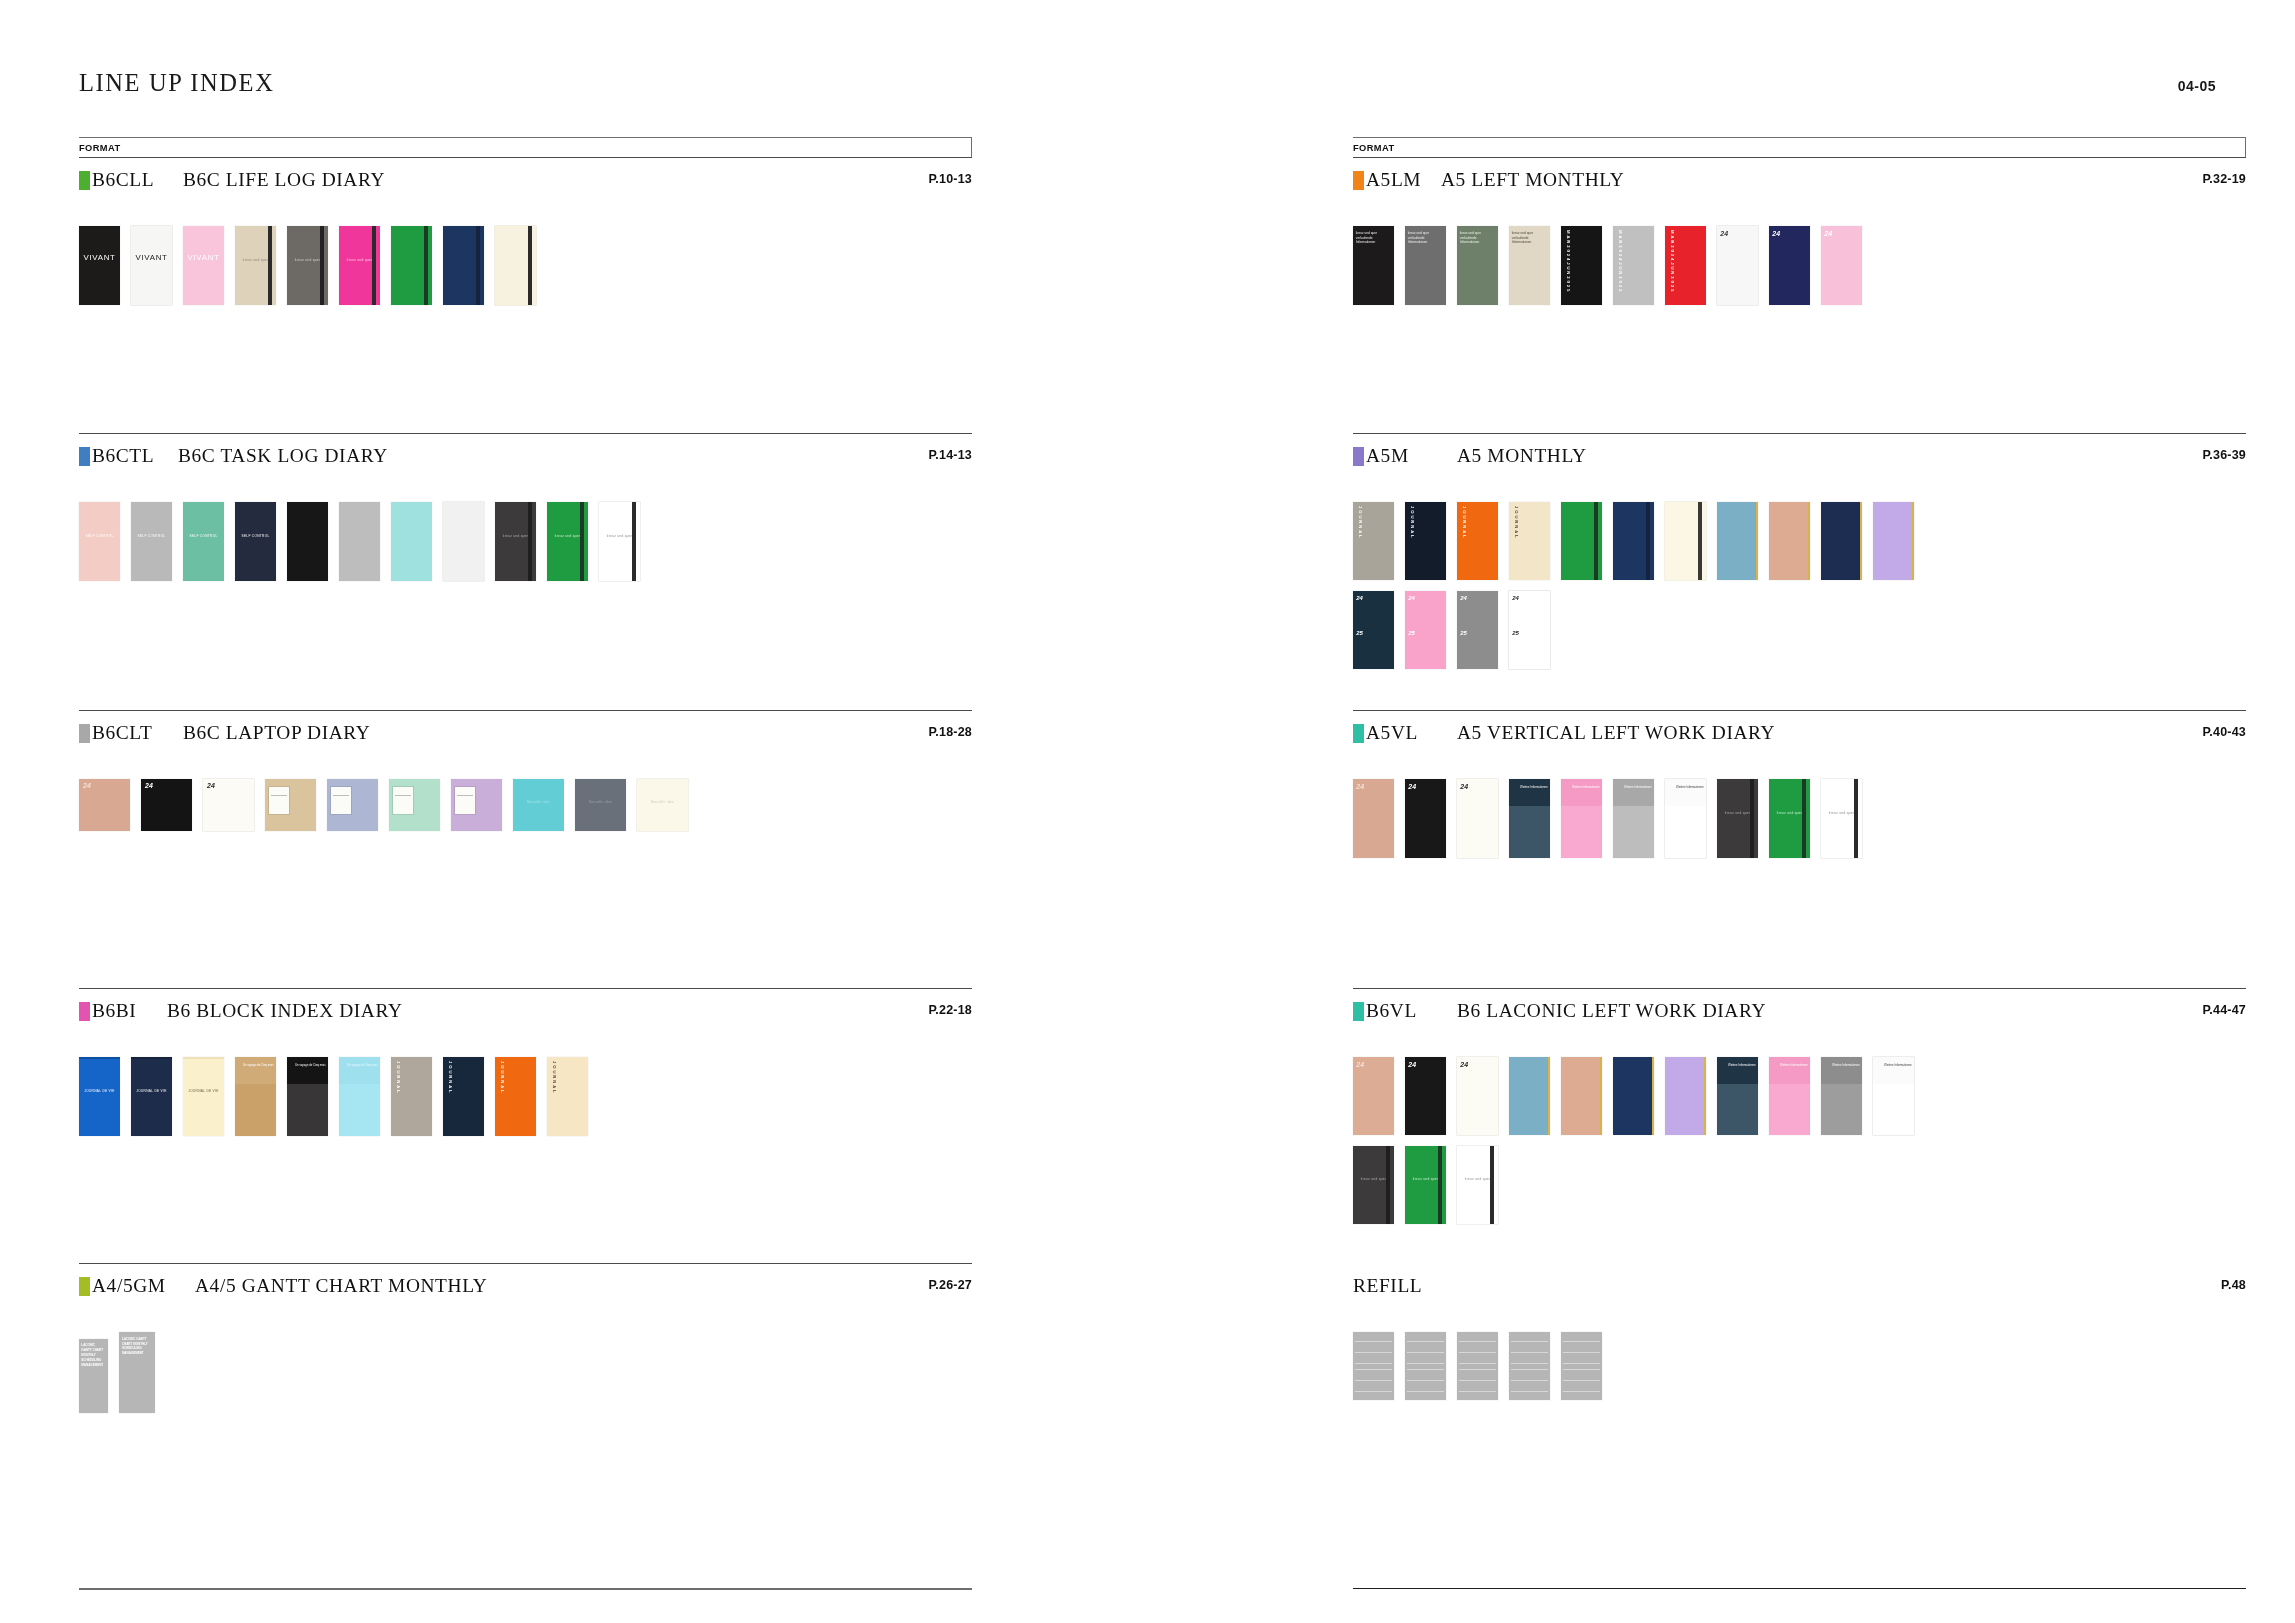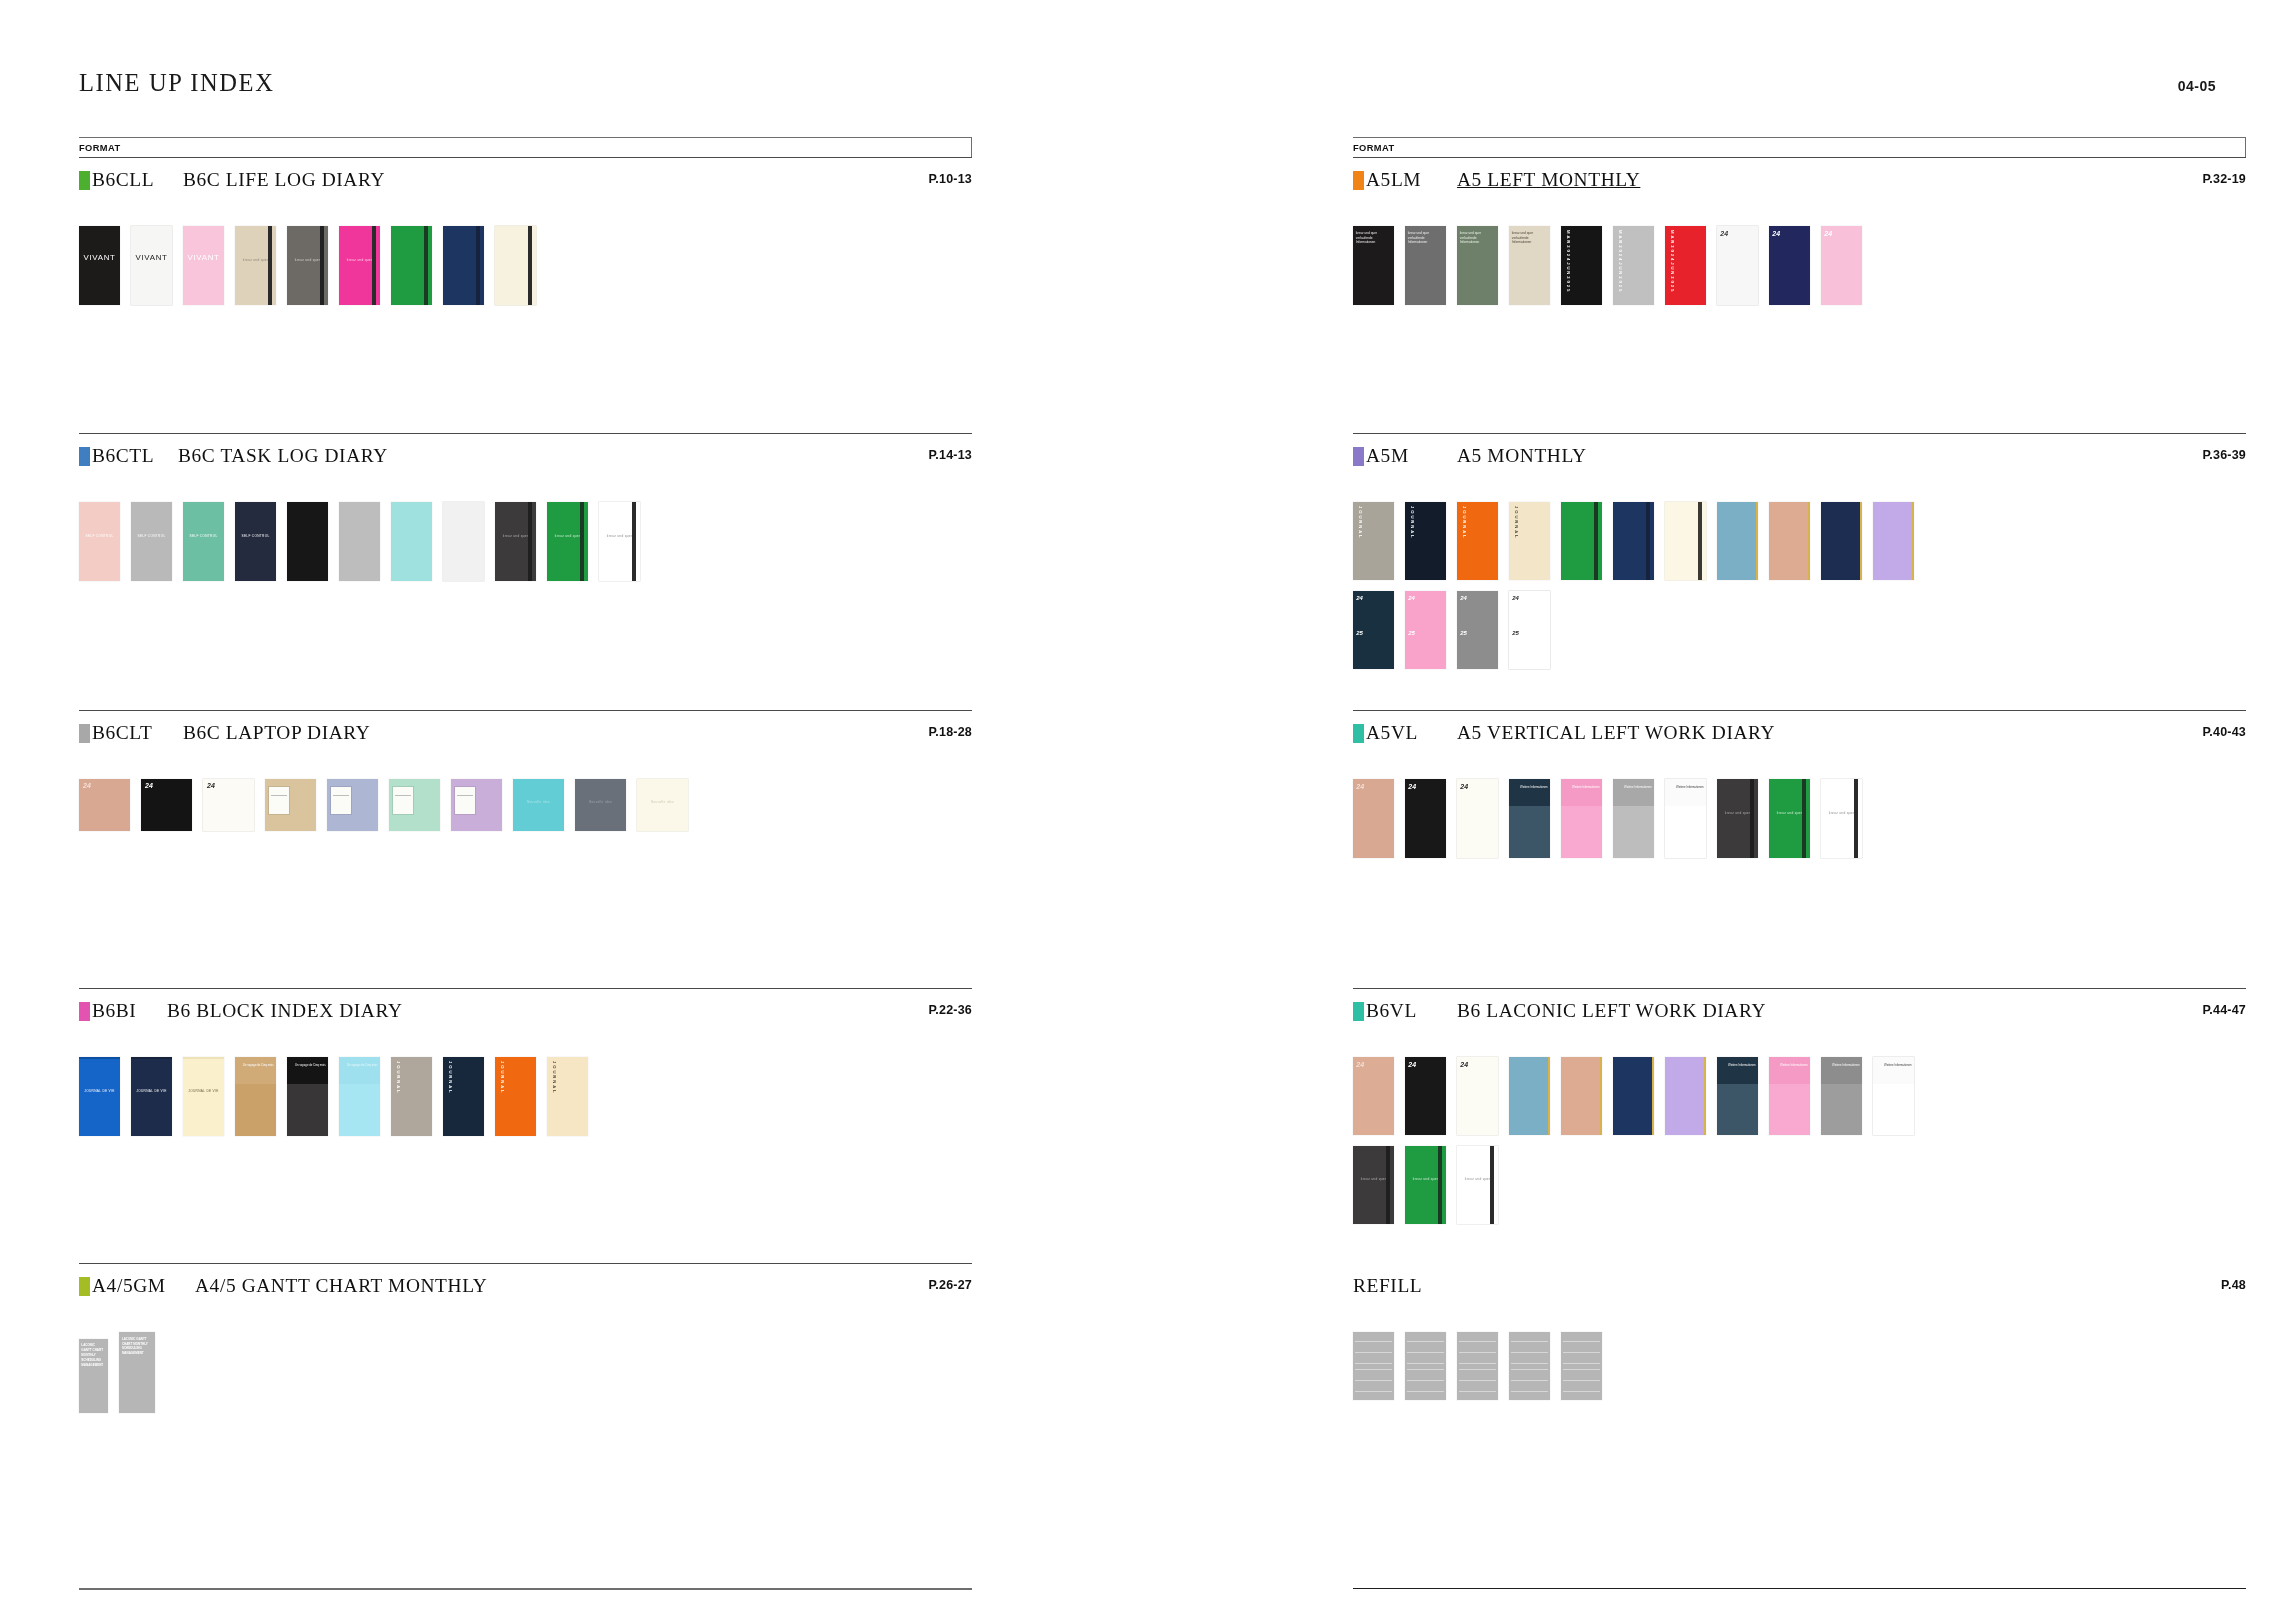--- a/index.html
+++ b/index.html
@@ -303,21 +303,21 @@
             </div>
           </div>
         </div>
       </div>
       <div class="section" style="top: 988px;">
         <div class="sec-rule"></div>
         <div class="sec-head">
           <div class="swatch" style="background: rgb(227, 83, 176);"></div>
           <div class="sec-code">B6BI</div>
           <div class="sec-name" style="left: 88px;">B6 BLOCK INDEX DIARY</div>
-          <div class="sec-pages">P.22-36</div>
+          <div class="sec-pages">P.22-18</div>
         </div>
         <div class="cover-rows" style="top: 69px;">
           <div class="cover-row">
             <div class="cover" style="background: rgb(21, 101, 201); width: 41px; height: 79px;">
               <div class="band" style="height: 2.3px; background: rgb(13, 79, 160);"></div>
               <div class="mark mark-center" style="color: rgb(255, 255, 255); top: 40%; font-size: 3.2px; letter-spacing: 0.3px;">JOURNAL DE VIE</div>
             </div>
             <div class="cover" style="background: rgb(29, 44, 74); width: 41px; height: 79px;">
               <div class="band" style="height: 2.3px; background: rgb(22, 35, 60);"></div>
               <div class="mark mark-center" style="color: rgb(255, 255, 255); top: 40%; font-size: 3.2px; letter-spacing: 0.3px;">JOURNAL DE VIE</div>
@@ -372,21 +372,21 @@
           </div>
         </div>
       </div>
     </div>
   <div class="col col-right" id="colRight">
       <div class="section" style="top: 157px;">
         <div class="sec-rule"></div>
         <div class="sec-head">
           <div class="swatch" style="background: rgb(240, 132, 25);"></div>
           <div class="sec-code">A5LM</div>
-          <div class="sec-name" style="left: 104px; text-decoration: underline;">A5 LEFT MONTHLY</div>
+          <div class="sec-name" style="left: 88px;">A5 LEFT MONTHLY</div>
           <div class="sec-pages">P.32-19</div>
         </div>
         <div class="cover-rows" style="top: 69px;">
           <div class="cover-row">
             <div class="cover" style="background: rgb(28, 26, 26); width: 41px; height: 79px;">
               <div class="mark brandserif" style="color: rgb(240, 239, 237); left: 7%; right: 7%; top: 6%; font-size: 3.2px; white-space: normal; line-height: 1.5;">kreuz und quer verlaufende Informationen</div>
             </div>
             <div class="cover" style="background: rgb(110, 110, 110); width: 41px; height: 79px;">
               <div class="mark brandserif" style="color: rgb(239, 239, 239); left: 7%; right: 7%; top: 6%; font-size: 3.2px; white-space: normal; line-height: 1.5;">kreuz und quer verlaufende Informationen</div>
             </div>

